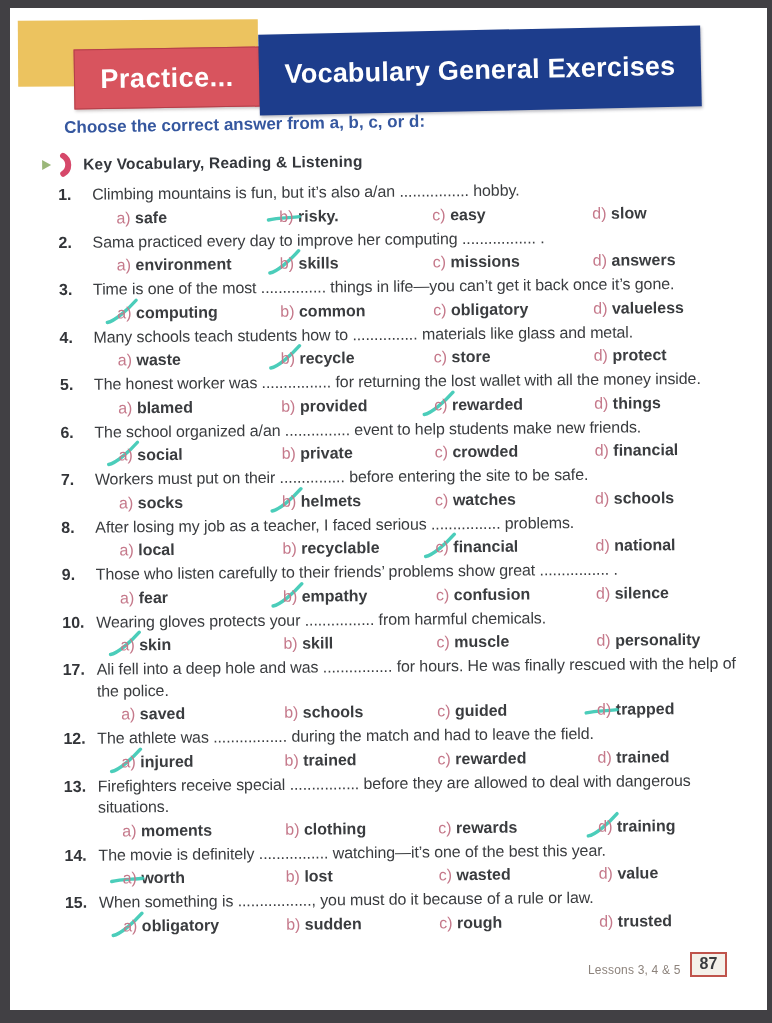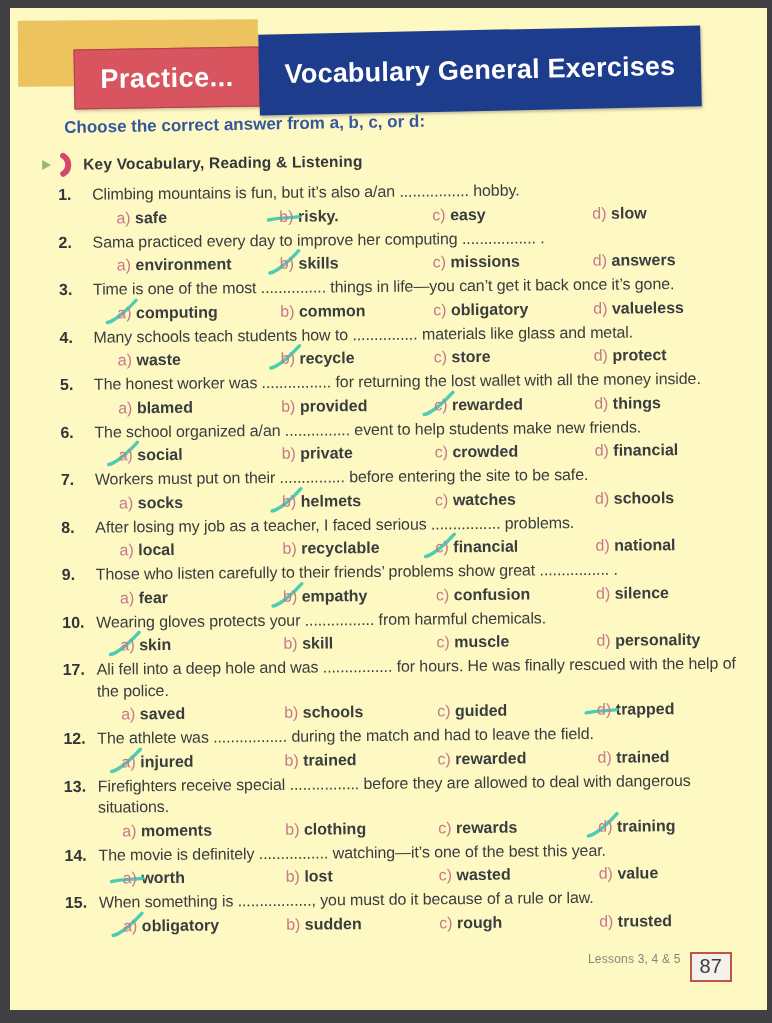--- a/index.html
+++ b/index.html
@@ -1,18 +1,18 @@
 <!DOCTYPE html>
 <html><head>
 <meta charset="utf-8">
 <style>
   * { margin:0; padding:0; box-sizing:border-box; }
   body { font-family:"Liberation Sans", sans-serif; background:#222; }
   .screen { position:relative; width:772px; height:1023px; background:#414044; overflow:hidden; }
-  .page { position:absolute; left:10px; top:8px; right:5px; bottom:13px; background:#fef9c3; overflow:hidden; }
+  .page { position:absolute; left:10px; top:8px; right:5px; bottom:13px; background:#ffffff; overflow:hidden; }
 
   
   .yellow-block { position:absolute; left:8px; top:12px; width:240px; height:66px;
     background:#ecc35f; transform:rotate(-0.4deg); }
   .practice-box { position:absolute; left:64px; top:40px; width:186px; height:60px;
     background:#d8545e; border:1px solid #b43f49; transform:rotate(-0.9deg);
     display:flex; align-items:center; justify-content:center;
     box-shadow:1px 2px 3px rgba(60,40,40,.25); }
   .practice-box span { color:#fff; font-weight:bold; font-size:27px; letter-spacing:.5px; }
   .title-box { position:absolute; left:249px; top:22px; width:442px; height:81px;
@@ -46,24 +46,24 @@
   .opt-text { color:#3a3c3f;font-weight:bold; }
 
   
   .check-mark { display:none; }
   .opt.correct .check-mark { display:block; position:absolute; left:-13px; top:-4px;
     width:36px; height:30px; pointer-events:none; }
   .check-mark svg { position:absolute; left:0; top:0; width:36px; height:30px; }
   .check-mark path { stroke:#3cc9b4; stroke-width:3.4; fill:none; stroke-linecap:round; opacity:.92; }
 
   
-  .footer { position:absolute; left:578px; top:944px; display:flex; align-items:flex-start; gap:9px; }
+  .footer { position:absolute; left:578px; top:944px; display:flex; align-items:flex-end; gap:9px; }
   .lessons { font-size:12px; color:#8d837c; letter-spacing:.2px; }
   .page-num-box { border:2px solid #bf544c; padding:1px 8px 2px 8px; background:#f4f1ea; }
-  .page-num-box span { font-weight:normal; font-size:20px; color:#3a3c3f;margin-top:32px; }
+  .page-num-box span { font-weight:bold; font-size:16px; color:#3a3c3f;margin-top:32px; }
 </style>
 </head>
 <body>
 
 <div class="screen">
   <div class="page">
 
     <div class="yellow-block"></div>
     <div class="practice-box">
       <span>Practice...</span>

